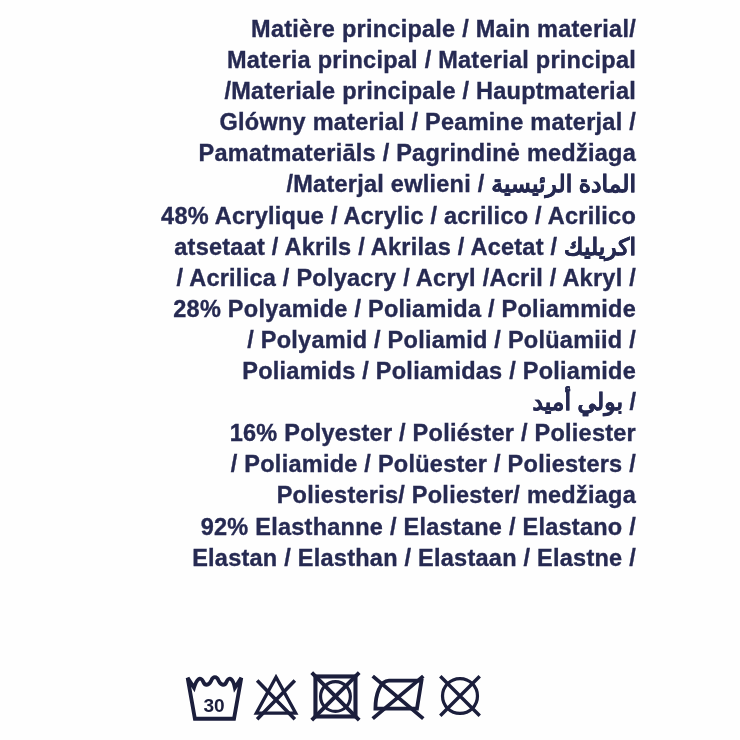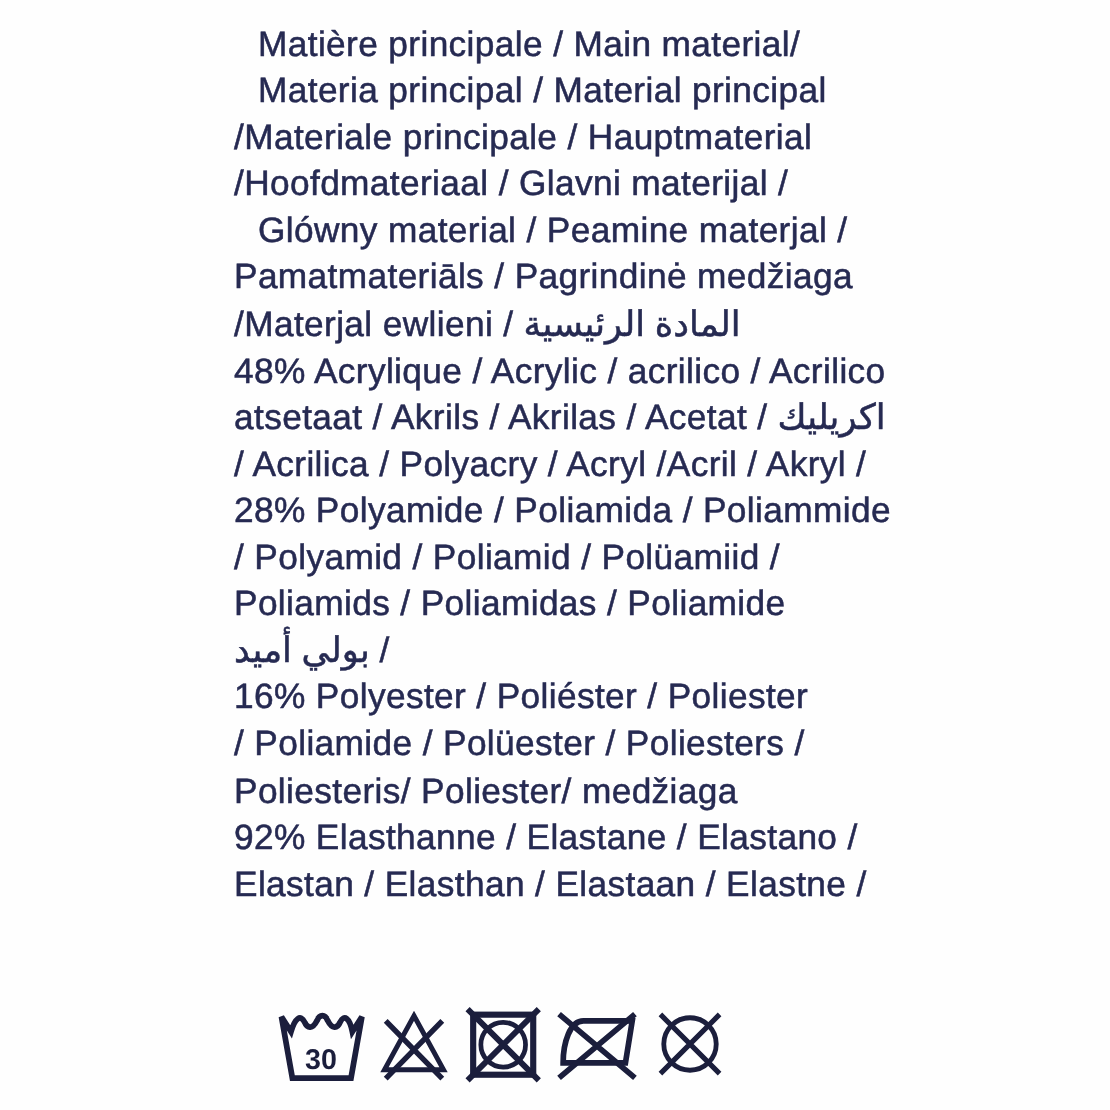--- a/index.html
+++ b/index.html
@@ -9,31 +9,32 @@
     overflow:hidden;
     font-family:"Liberation Sans", sans-serif;
     position:relative;
   }
   .label-wrap{
     position:absolute;left:0;top:0;width:740px;height:740px;
     background:#fefefe;
   }
   .text-block{
     position:absolute;
-    left:156px;
+    left:136px;
     top:14px;
     width:500px;
     color:#262a52;
     font-size:23.5px;
     line-height:31.1px;
     letter-spacing:0.25px;
-    font-weight:400;
+    font-weight:700;
     -webkit-text-stroke:0.35px #262a52;
     filter:blur(0.45px);
     white-space:nowrap;
+    text-align:right;
   }
   .line{height:31.1px;}
   .indent{padding-left:16px;}
   .care-row{
     position:absolute;
     left:184px;
     top:662px;
     height:68px;
     display:flex;
     align-items:center;
@@ -58,21 +59,20 @@
 </head>
 <body>
 
 <div class="label-wrap">
 
   <div class="text-block">
 
     <div class="line indent">Matière principale / Main material/</div>
     <div class="line indent">Materia principal / Material principal</div>
     <div class="line">/Materiale principale / Hauptmaterial</div>
-    <div class="line">/Hoofdmateriaal / Glavni materijal /</div>
     <div class="line indent">Glówny material / Peamine materjal /</div>
     <div class="line">Pamatmateriāls / Pagrindinė medžiaga</div>
     <div class="line">/Materjal ewlieni / المادة الرئيسية</div>
 
     <div class="line">48% Acrylique / Acrylic / acrilico /  Acrilico</div>
     <div class="line">atsetaat / Akrils / Akrilas / Acetat / اكريليك</div>
     <div class="line">/ Acrilica / Polyacry / Acryl /Acril / Akryl /</div>
 
     <div class="line">28% Polyamide / Poliamida / Poliammide</div>
     <div class="line">/ Polyamid / Poliamid / Polüamiid /</div>

